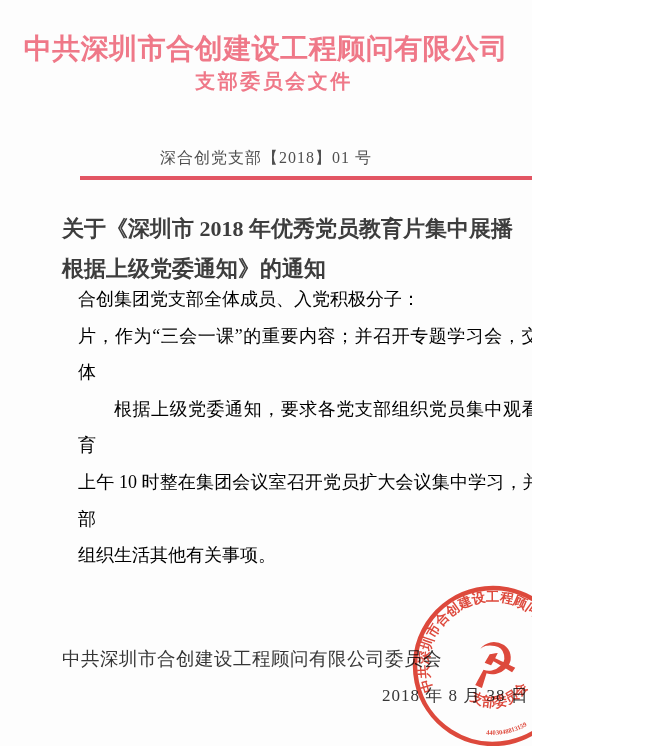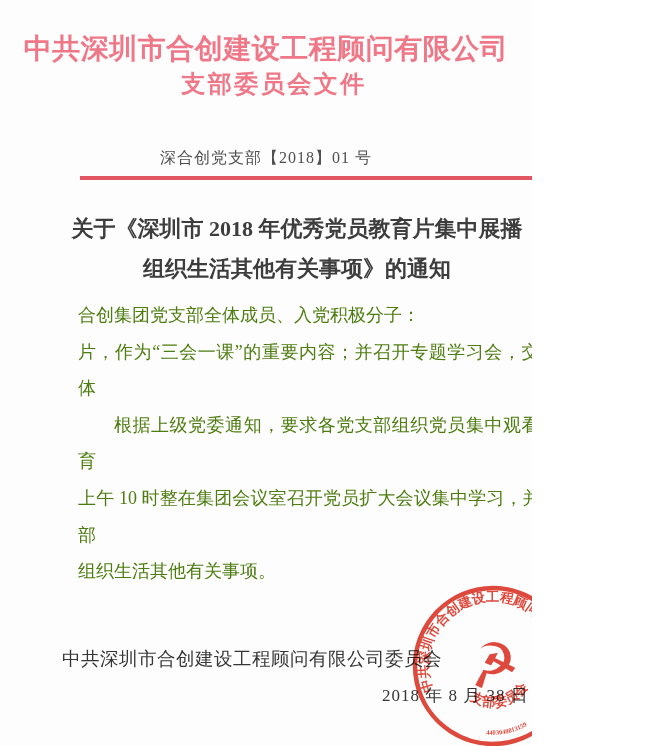--- a/index.html
+++ b/index.html
@@ -2,26 +2,26 @@
 <html><head>
 <meta charset="utf-8">
 <style>
   html,body{margin:0;padding:0;background:#ffffff;}
   .page{
     position:relative;width:532px;height:746px;background:#fdfdfd;overflow:hidden;
     font-family:"Liberation Serif","DejaVu Serif",serif;color:#383838;
   }
   .center{left:0;right:0;text-align:center;}
   .h1{position:absolute;top:30px;font-size:28px;font-weight:700;color:#ef7888;letter-spacing:.5px;}
-  .h2{position:absolute;top:68px;font-size:24px;font-weight:700;color:#ef7888;letter-spacing:2.5px;margin-left:16px;}
+  .h2{position:absolute;top:68px;font-size:20px;font-weight:700;color:#ef7888;letter-spacing:2.5px;margin-left:16px;}
   .docnum{position:absolute;top:148px;font-size:16px;color:#4f4f4f;letter-spacing:1px;}
   .rule{position:absolute;top:176px;left:80px;width:511px;height:4px;background:#e25563;}
-  .title{position:absolute;top:209px;left:0;right:0;text-align:center;font-size:22px;
+  .title{position:absolute;top:209px;left:0;right:0;font-size:22px;
          font-weight:700;color:#3d3d3d;line-height:40px;padding-left:26px;margin-left:36px;}
-  .bodytext{position:absolute;top:281px;left:78px;width:517px;font-size:18px;color:#4d7c0f;margin-top:16px;}
+  .bodytext{position:absolute;top:281px;left:78px;width:517px;font-size:18px;color:#000000;}
   .line{line-height:36.6px;}
   .j{text-align:justify;text-align-last:justify;}
   .indent{text-indent:2em;}
   .sig{position:absolute;top:646px;right:90px;font-size:18.5px;letter-spacing:.5px;color:#363636;}
   .date{position:absolute;top:684px;left:382px;font-size:17px;color:#363636;letter-spacing:1px;}
   .seal{position:absolute;left:407px;top:580px;transform:rotate(-12deg);transform-origin:50% 50%;
         opacity:.92;mix-blend-mode:multiply;}
   .seal text{fill:#dd392b;font-family:"Liberation Serif","DejaVu Serif",serif;font-weight:700;}
   .seal .emblem{font-family:"DejaVu Sans",sans-serif;font-weight:400;}
 </style>
@@ -32,21 +32,21 @@
 
   <div class="h1 center">中共深圳市合创建设工程顾问有限公司</div>
   <div class="h2 center">支部委员会文件</div>
 
   <div class="docnum center">深合创党支部【2018】01 号</div>
 
   <div class="rule"></div>
 
   <div class="title">
     <div>关于《深圳市 2018 年优秀党员教育片集中展播</div>
-    <div>组织生活其他有关事项》的通知</div>
+    <div>根据上级党委通知》的通知</div>
   </div>
 
   <div class="bodytext">
     <div class="line">合创集团党支部全体成员、入党积极分子：</div>
     <div class="line j">片，作为“三会一课”的重要内容；并召开专题学习会，交流观看体</div>
     <div class="line j indent">根据上级党委通知，要求各党支部组织党员集中观看电视教育</div>
     <div class="line j">上午 10 时整在集团会议室召开党员扩大会议集中学习，并讨论支部</div>
     <div class="line">组织生活其他有关事项。</div>
   </div>
 

